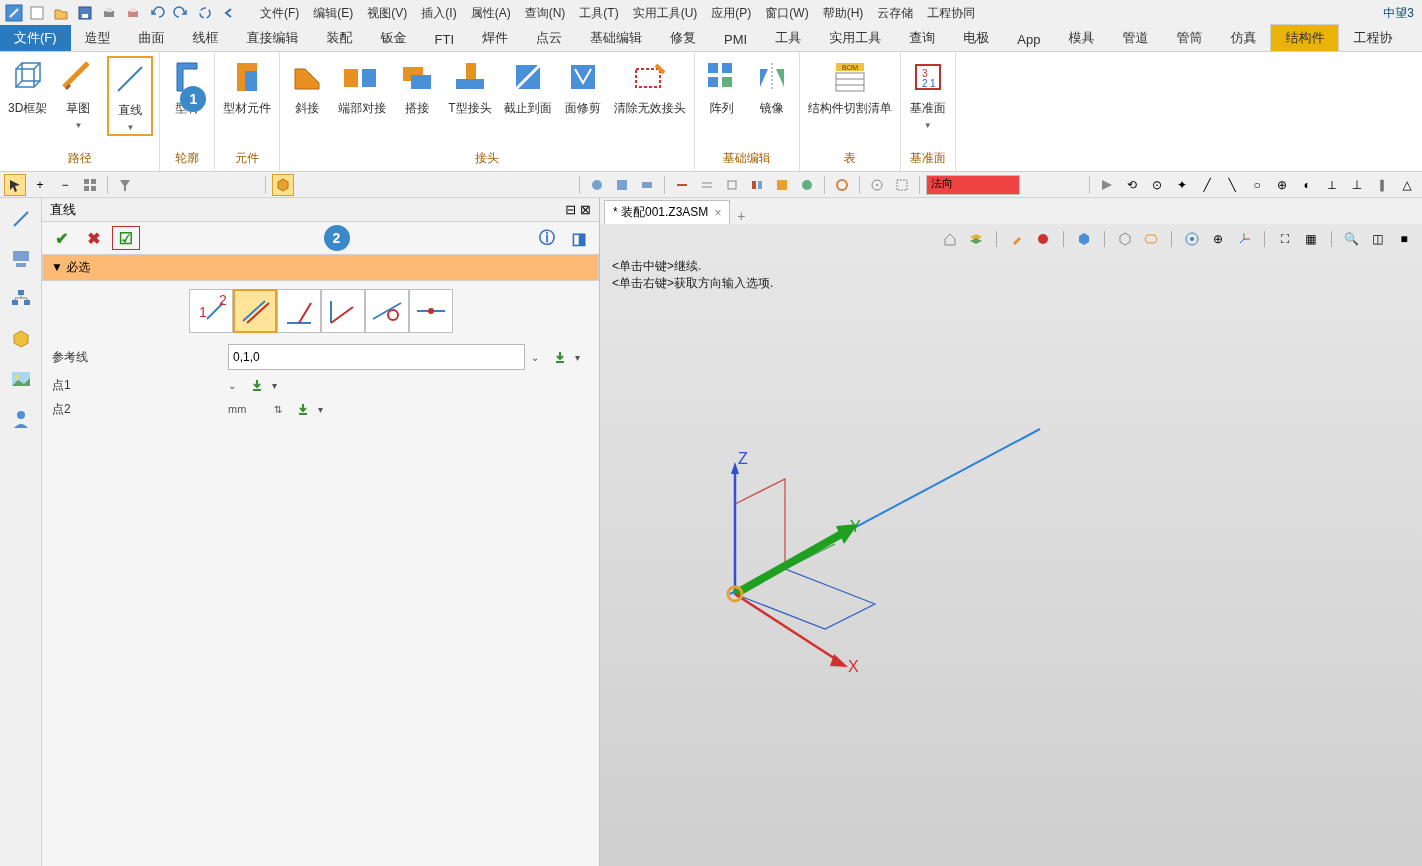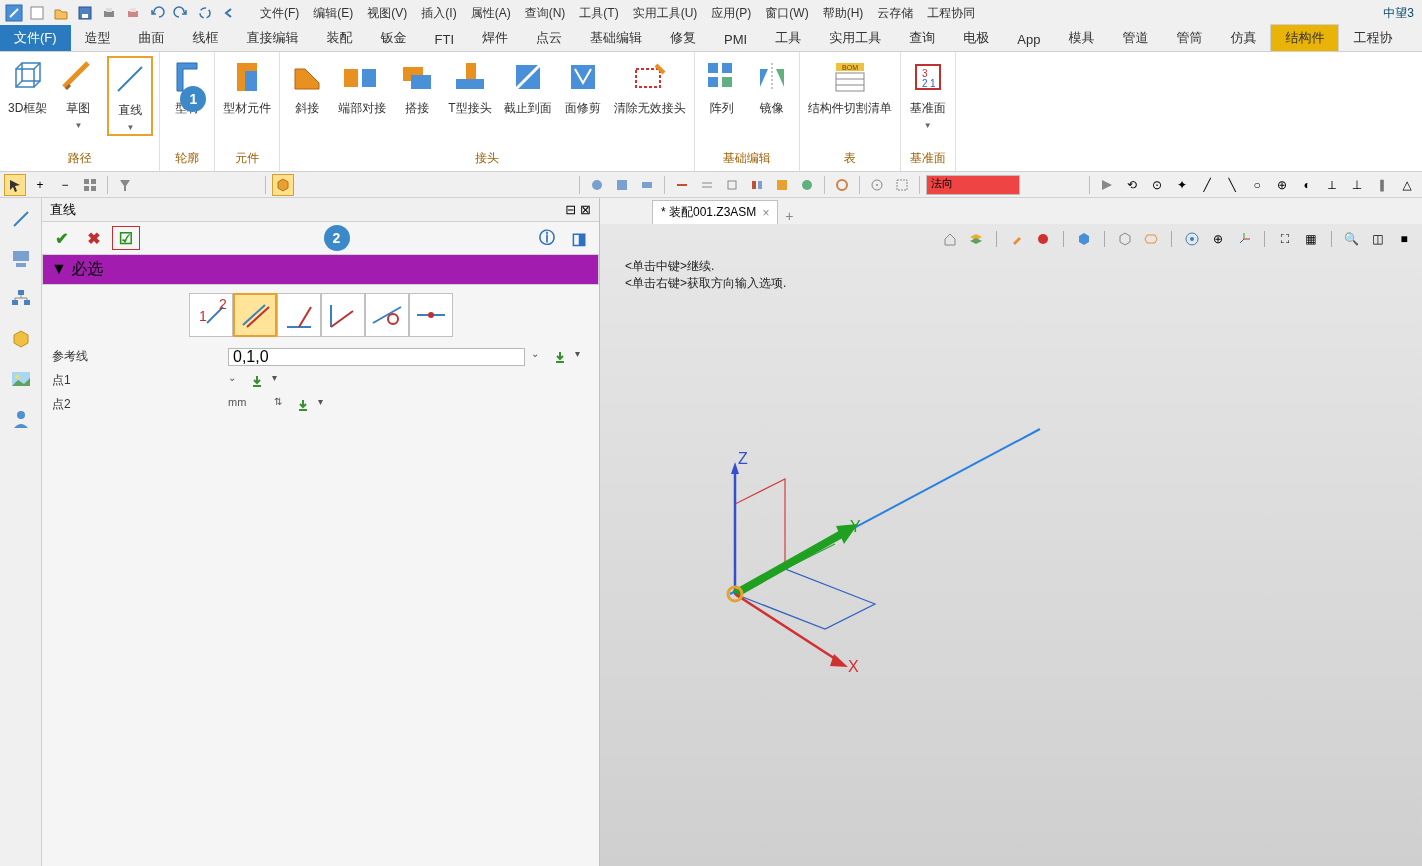--- a/index.html
+++ b/index.html
@@ -46,35 +46,35 @@
 
 .left-panel { width: 600px; background: #f5f5f5; display: flex; border-right: 1px solid #c0c0c0; }
 .side-tabs { width: 42px; background: #f0f0f0; border-right: 1px solid #d0d0d0; display:flex;flex-direction:column;gap:14px;padding-top:8px;align-items:center; }
 .side-tab { width: 26px; height: 26px; cursor:pointer; display:flex;align-items:center;justify-content:center; }
 
 .panel-content { flex:1; display:flex;flex-direction:column; }
 .panel-title { height: 24px; background:#f0f0f0; border-bottom:1px solid #d0d0d0; padding:3px 8px; font-size:13px; display:flex;align-items:center;justify-content:space-between; }
 .panel-title .icons { display:flex;gap:4px; }
 .panel-toolbar { height: 32px; display:flex;align-items:center;gap:4px;padding:0 6px; position:relative; }
 .panel-toolbar .btn { width:28px;height:24px;display:flex;align-items:center;justify-content:center;cursor:pointer;font-size:16px;font-weight:bold; }
-.accordion-hdr { background:#a21caf; padding:4px 8px; font-size:16px; border:1px solid #d0d0d0; }
+.accordion-hdr { background:#fdba74; padding:4px 8px; font-size:12px; border:1px solid #d0d0d0; }
 .line-types { display:flex; justify-content:center; gap:0; padding:8px 0; }
 .lt-btn { width:44px; height:44px; border:1px solid #c0c0c0; background:#fff; display:flex;align-items:center;justify-content:center;cursor:pointer; }
 .lt-btn.active { background:#ffe49a; border:2px solid #e8a030; }
-.param-row { display:flex; align-items:flex-start; padding:3px 10px; gap:6px; }
+.param-row { display:flex; align-items:center; padding:3px 10px; gap:6px; }
 .param-row .plbl { width:170px; font-size:12px; color:#333; }
-.param-row input { flex:1; height:18px; border:1px solid #b8b8b8; padding:0 4px; font-size:16px; }
+.param-row input { flex:1; height:26px; border:1px solid #b8b8b8; padding:0 4px; font-size:12px; }
 .param-row .unit { width:40px; font-size:11px; color:#555; }
 .param-row .dd { width:14px; font-size:10px; color:#555; cursor:pointer; }
 .param-row .dl { width:18px; height:18px; cursor:pointer; display:flex;align-items:center;justify-content:center; }
 
 
 .viewport-area { flex:1; display:flex;flex-direction:column; background: linear-gradient(180deg, #e8e8e8 0%, #cfcfcf 100%); }
 .doc-tabs { height:26px; background:#f0f0f0; display:flex;align-items:flex-end; padding:0 4px; }
-.doc-tab { background:#fff; border:1px solid #c0c0c0; border-bottom:none; padding:3px 8px; font-size:12px; display:flex;align-items:center;gap:6px;margin-left:48px; }
+.doc-tab { background:#fff; border:1px solid #c0c0c0; border-bottom:none; padding:3px 8px; font-size:12px; display:flex;align-items:center;gap:6px; }
 .doc-tab .close-x { color:#888; cursor:pointer; font-size:12px; }
 .doc-tab-add { width:22px; text-align:center; color:#888; cursor:pointer; font-size:14px; }
 .view-toolbar { height:30px; display:flex; align-items:center; justify-content:flex-end; gap:6px; padding:0 8px; }
 .view-toolbar .vt-btn { width:20px;height:20px;cursor:pointer;display:flex;align-items:center;justify-content:center; }
 .view-toolbar .vt-sep { width:1px; height:16px; background:#aaa; margin:0 4px; }
 .canvas { flex:1; position:relative; }
 
 
 svg { display:block; }
 </style>
@@ -717,21 +717,21 @@
       <div class="vt-sep"></div>
       <div class="vt-btn">⛶</div>
       <div class="vt-btn">▦</div>
       <div class="vt-sep"></div>
       <div class="vt-btn">🔍</div>
       <div class="vt-btn">◫</div>
       <div class="vt-btn">■</div>
     </div>
 
     <div class="canvas">
-      <div style="position:absolute;left:25px;top:4px;font-size:12px;color:#222;line-height:17px">
+      <div style="position:absolute;left:12px;top:4px;font-size:12px;color:#222;line-height:17px">
         <div>&lt;单击中键&gt;继续.</div>
         <div>&lt;单击右键&gt;获取方向输入选项.</div>
       </div>
       <svg width="820" height="620" style="position:absolute;left:0;top:0">
 
         <line x1="130" y1="340" x2="440" y2="175" stroke="#2a80e0" stroke-width="2"></line>
 
         <g stroke-width="1.2" fill="none">
           <path d="M135 340 L135 250 L185 225 L185 315 Z" stroke="#d04040"></path>
           <path d="M135 340 L225 375 L275 350 L185 315 Z" stroke="#3060c0"></path>

